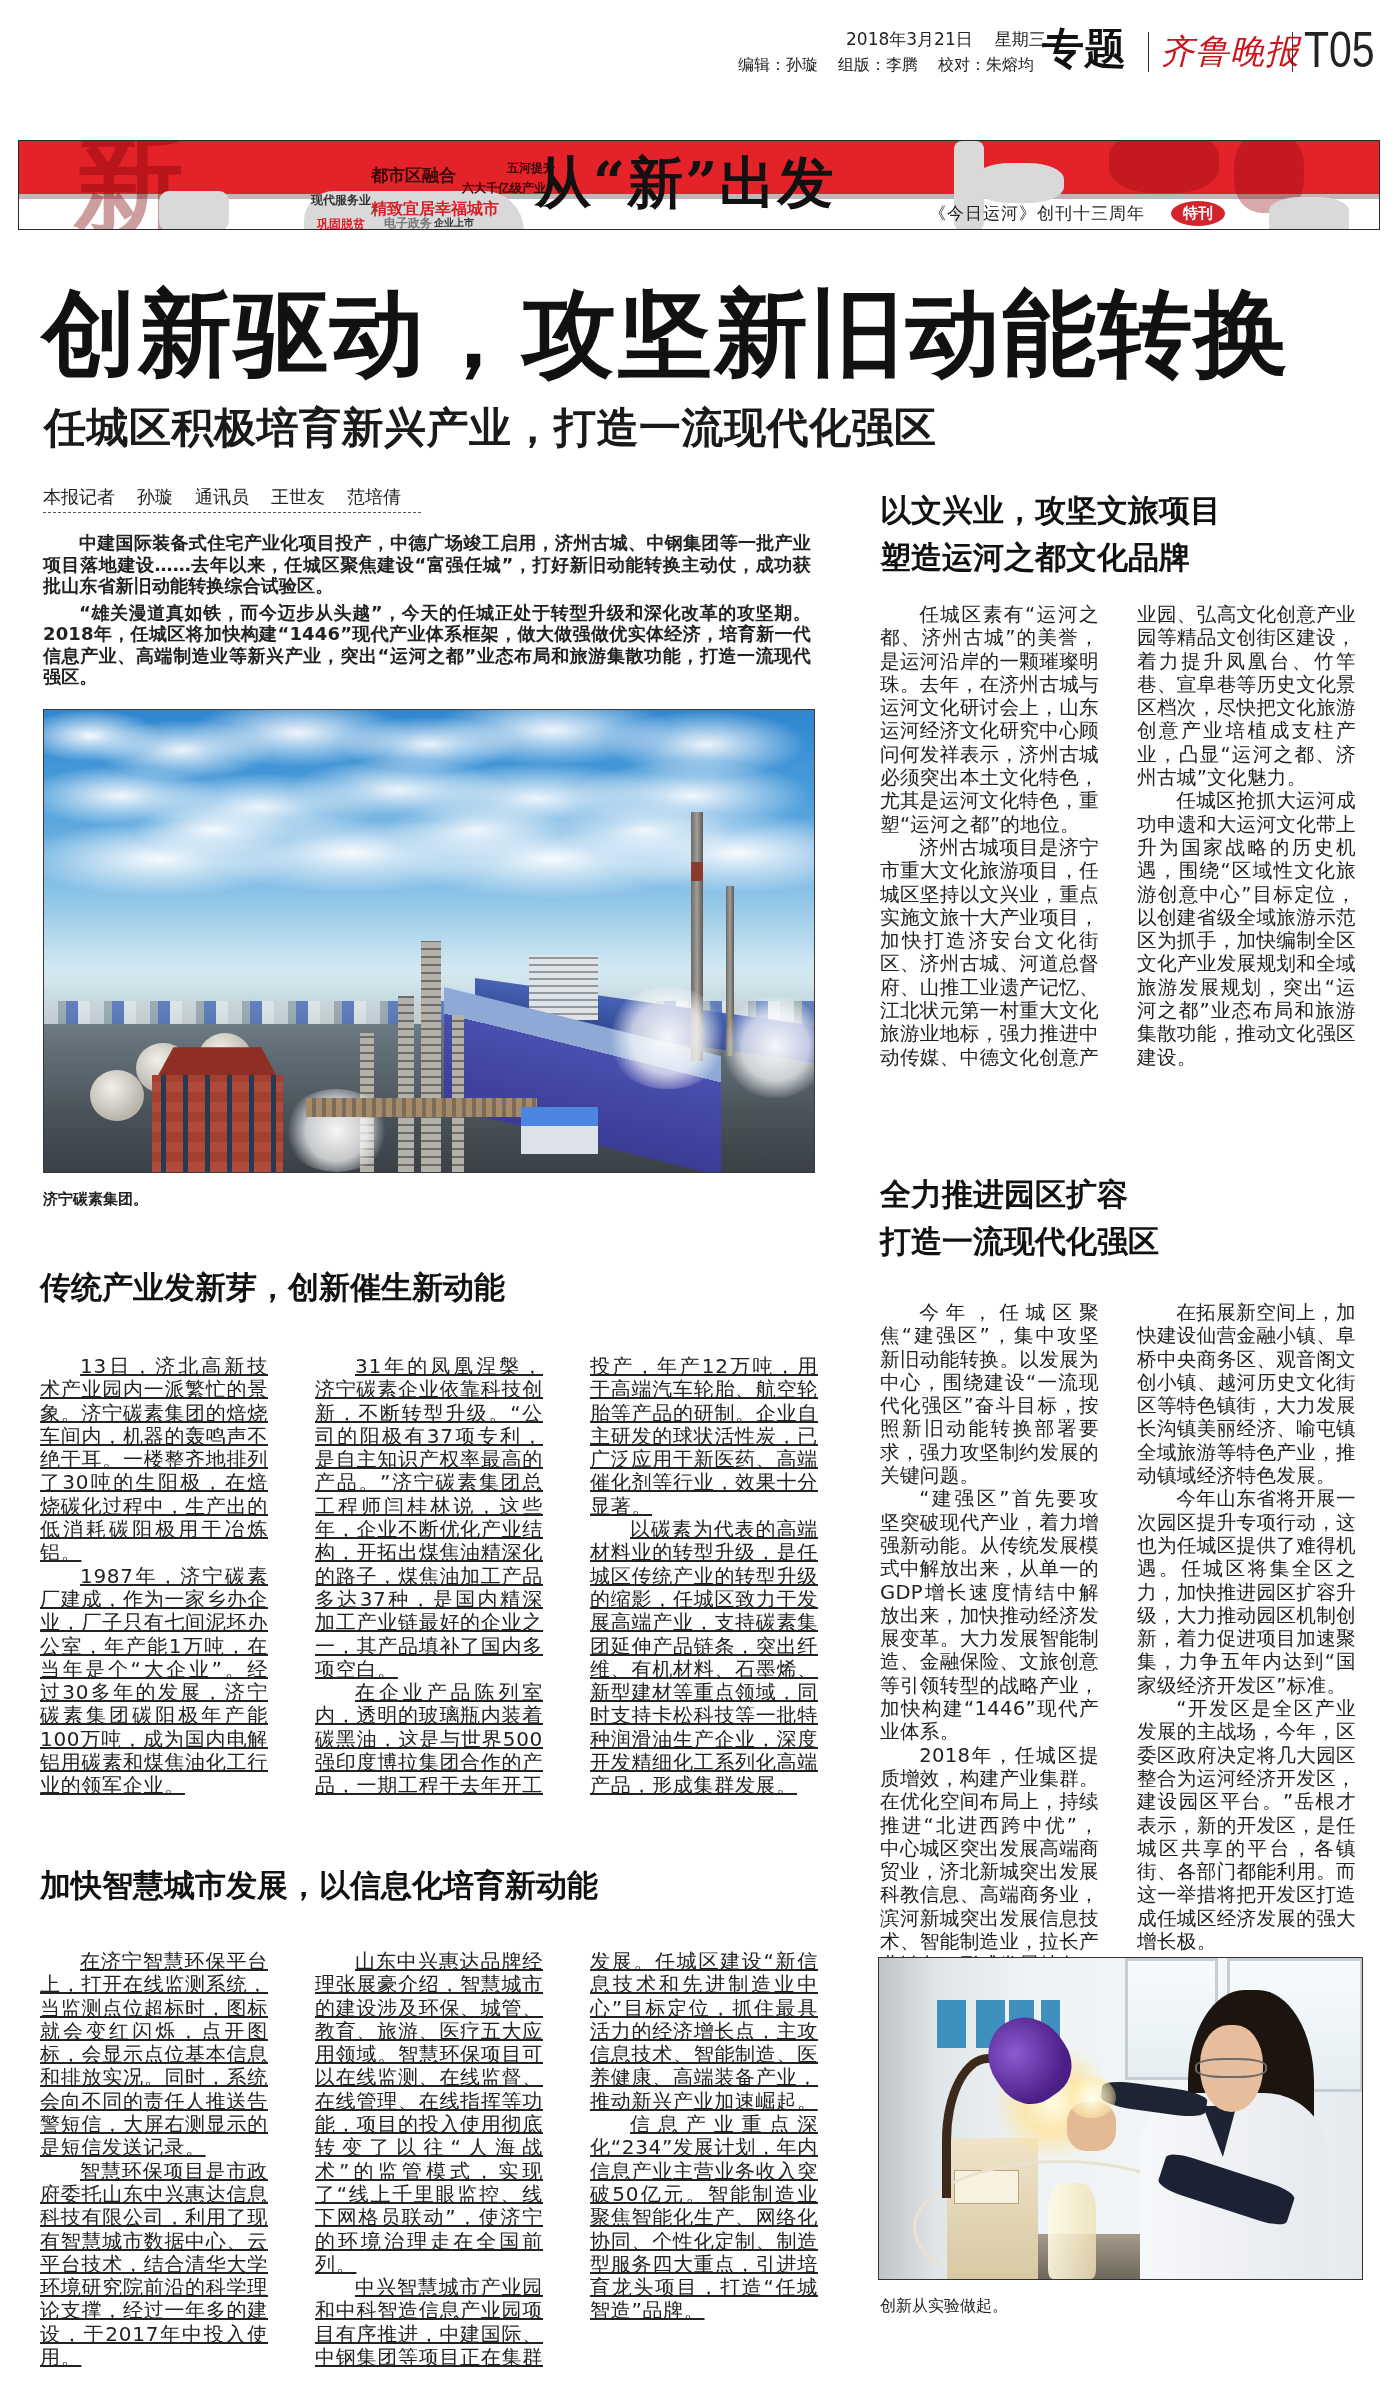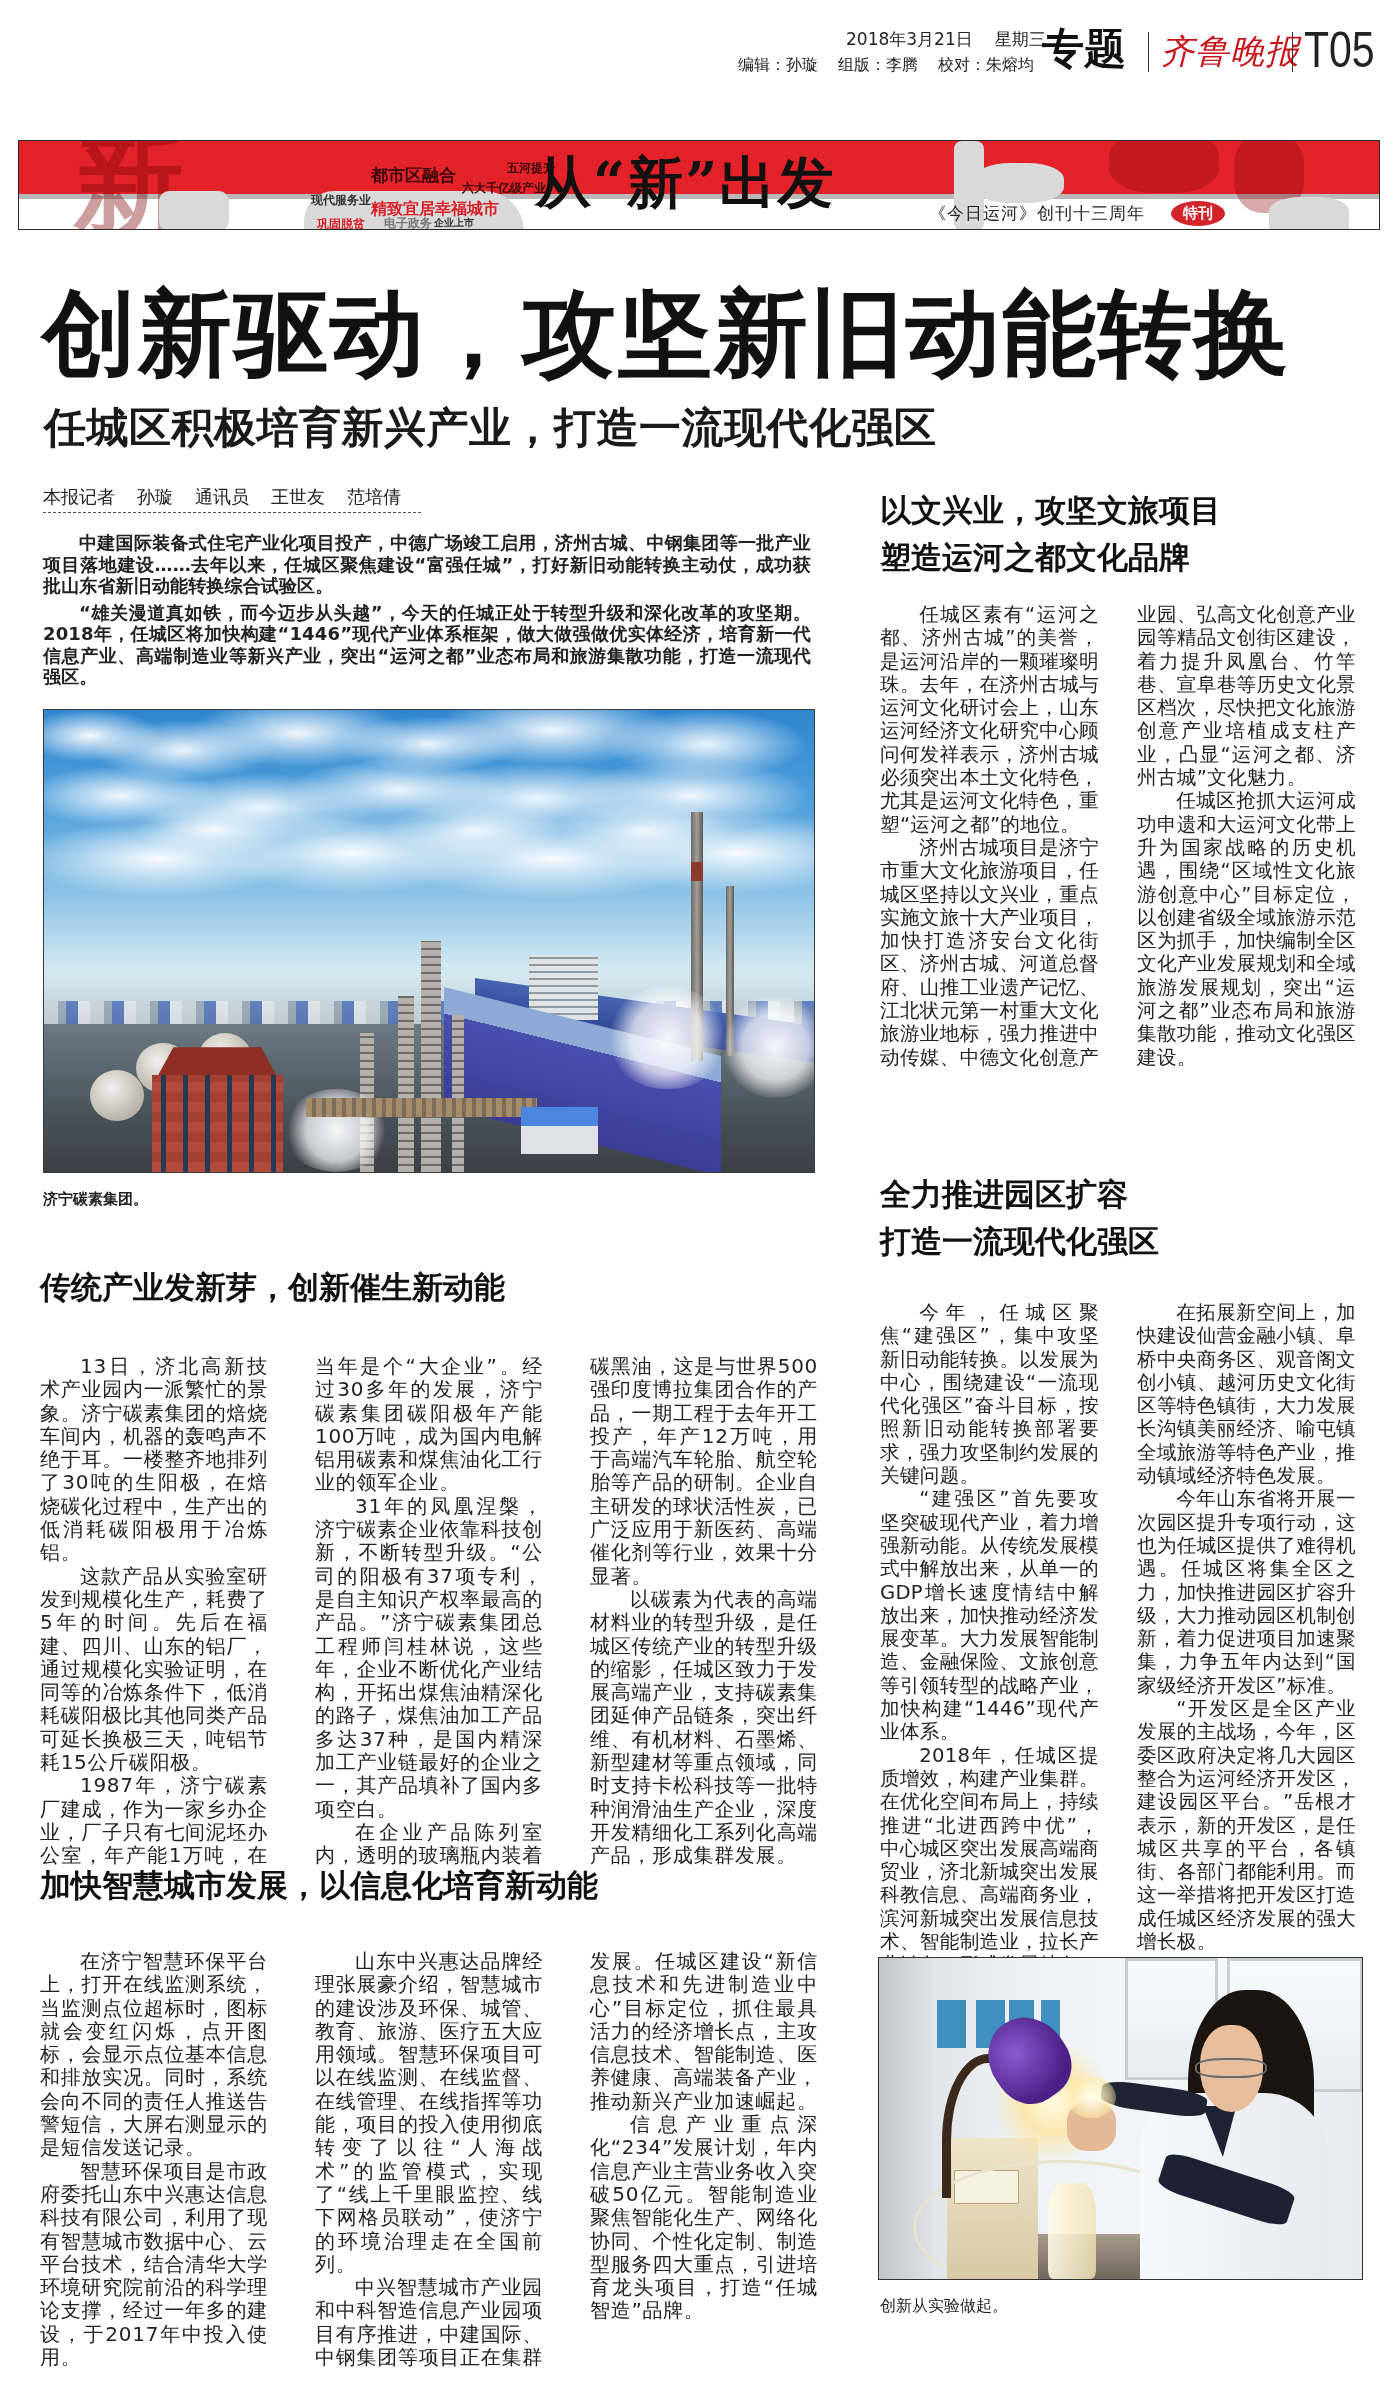--- a/index.html
+++ b/index.html
@@ -40,21 +40,21 @@
   .byline{left:43px;top:486px;font-size:18px;line-height:22px;color:#222;white-space:nowrap;}
   .byline span+span{margin-left:22px;}
   .byline-rule{left:43px;top:512px;width:378px;border-top:1px dashed #555;}
 
   .lead{left:43px;top:532px;width:780px;font-size:18px;line-height:21.5px;font-weight:bold;color:#222;
         text-align:justify;letter-spacing:0.15px;}
   .lead p{margin:0 12px 5px 0;text-indent:2em;}
 
   
   .col3{position:absolute;left:40px;width:778px;column-count:3;column-gap:47px;font-size:20px;letter-spacing:0.7px;
-        line-height:23.3px;text-align:justify;color:#222;}
+        line-height:23.3px;text-align:justify;color:#222;text-decoration:underline;}
   .col2{position:absolute;left:880px;width:476px;column-count:2;column-gap:38px;font-size:19.6px;letter-spacing:0.3px;
         line-height:23.3px;text-align:justify;color:#222;}
   .col3 p,.col2 p{margin:0;text-indent:2em;}
 
   .sec-head{left:40px;font-size:31px;line-height:40px;font-weight:bold;color:#111;white-space:nowrap;}
   .rhead{left:880px;font-size:31px;line-height:47px;font-weight:bold;color:#111;white-space:nowrap;}
   .rhead div{display:block;}
 
   .caption{font-size:15px;line-height:18px;color:#222;font-weight:bold;white-space:nowrap;}
 
@@ -203,21 +203,20 @@
   <div class="abs pipes"></div>
   <div class="abs red-roof"></div>
   <div class="abs red-bldg"></div>
   <div class="abs blue-shed"></div>
 </div>
 <div class="abs caption" style="left:43px;top:1190px;">济宁碳素集团。</div>
 
 <div class="abs sec-head" style="top:1267px;">传统产业发新芽，创新催生新动能</div>
 <div class="col3" style="top:1355px;">
   <p>13日，济北高新技术产业园内一派繁忙的景象。济宁碳素集团的焙烧车间内，机器的轰鸣声不绝于耳。一楼整齐地排列了30吨的生阳极，在焙烧碳化过程中，生产出的低消耗碳阳极用于冶炼铝。</p>
-  <p>这款产品从实验室研发到规模化生产，耗费了5年的时间。先后在福建、四川、山东的铝厂，通过规模化实验证明，在同等的冶炼条件下，低消耗碳阳极比其他同类产品可延长换极三天，吨铝节耗15公斤碳阳极。</p>
   <p>1987年，济宁碳素厂建成，作为一家乡办企业，厂子只有七间泥坯办公室，年产能1万吨，在当年是个“大企业”。经过30多年的发展，济宁碳素集团碳阳极年产能100万吨，成为国内电解铝用碳素和煤焦油化工行业的领军企业。</p>
   <p>31年的凤凰涅槃，济宁碳素企业依靠科技创新，不断转型升级。“公司的阳极有37项专利，是自主知识产权率最高的产品。”济宁碳素集团总工程师闫桂林说，这些年，企业不断优化产业结构，开拓出煤焦油精深化的路子，煤焦油加工产品多达37种，是国内精深加工产业链最好的企业之一，其产品填补了国内多项空白。</p>
   <p>在企业产品陈列室内，透明的玻璃瓶内装着碳黑油，这是与世界500强印度博拉集团合作的产品，一期工程于去年开工投产，年产12万吨，用于高端汽车轮胎、航空轮胎等产品的研制。企业自主研发的球状活性炭，已广泛应用于新医药、高端催化剂等行业，效果十分显著。</p>
   <p>以碳素为代表的高端材料业的转型升级，是任城区传统产业的转型升级的缩影，任城区致力于发展高端产业，支持碳素集团延伸产品链条，突出纤维、有机材料、石墨烯、新型建材等重点领域，同时支持卡松科技等一批特种润滑油生产企业，深度开发精细化工系列化高端产品，形成集群发展。</p>
 </div>
 
 <div class="abs sec-head" style="top:1865px;">加快智慧城市发展，以信息化培育新动能</div>
 <div class="col3" style="top:1950px;">
   <p>在济宁智慧环保平台上，打开在线监测系统，当监测点位超标时，图标就会变红闪烁，点开图标，会显示点位基本信息和排放实况。同时，系统会向不同的责任人推送告警短信，大屏右测显示的是短信发送记录。</p>
   <p>智慧环保项目是市政府委托山东中兴惠达信息科技有限公司，利用了现有智慧城市数据中心、云平台技术，结合清华大学环境研究院前沿的科学理论支撑，经过一年多的建设，于2017年中投入使用。</p>

